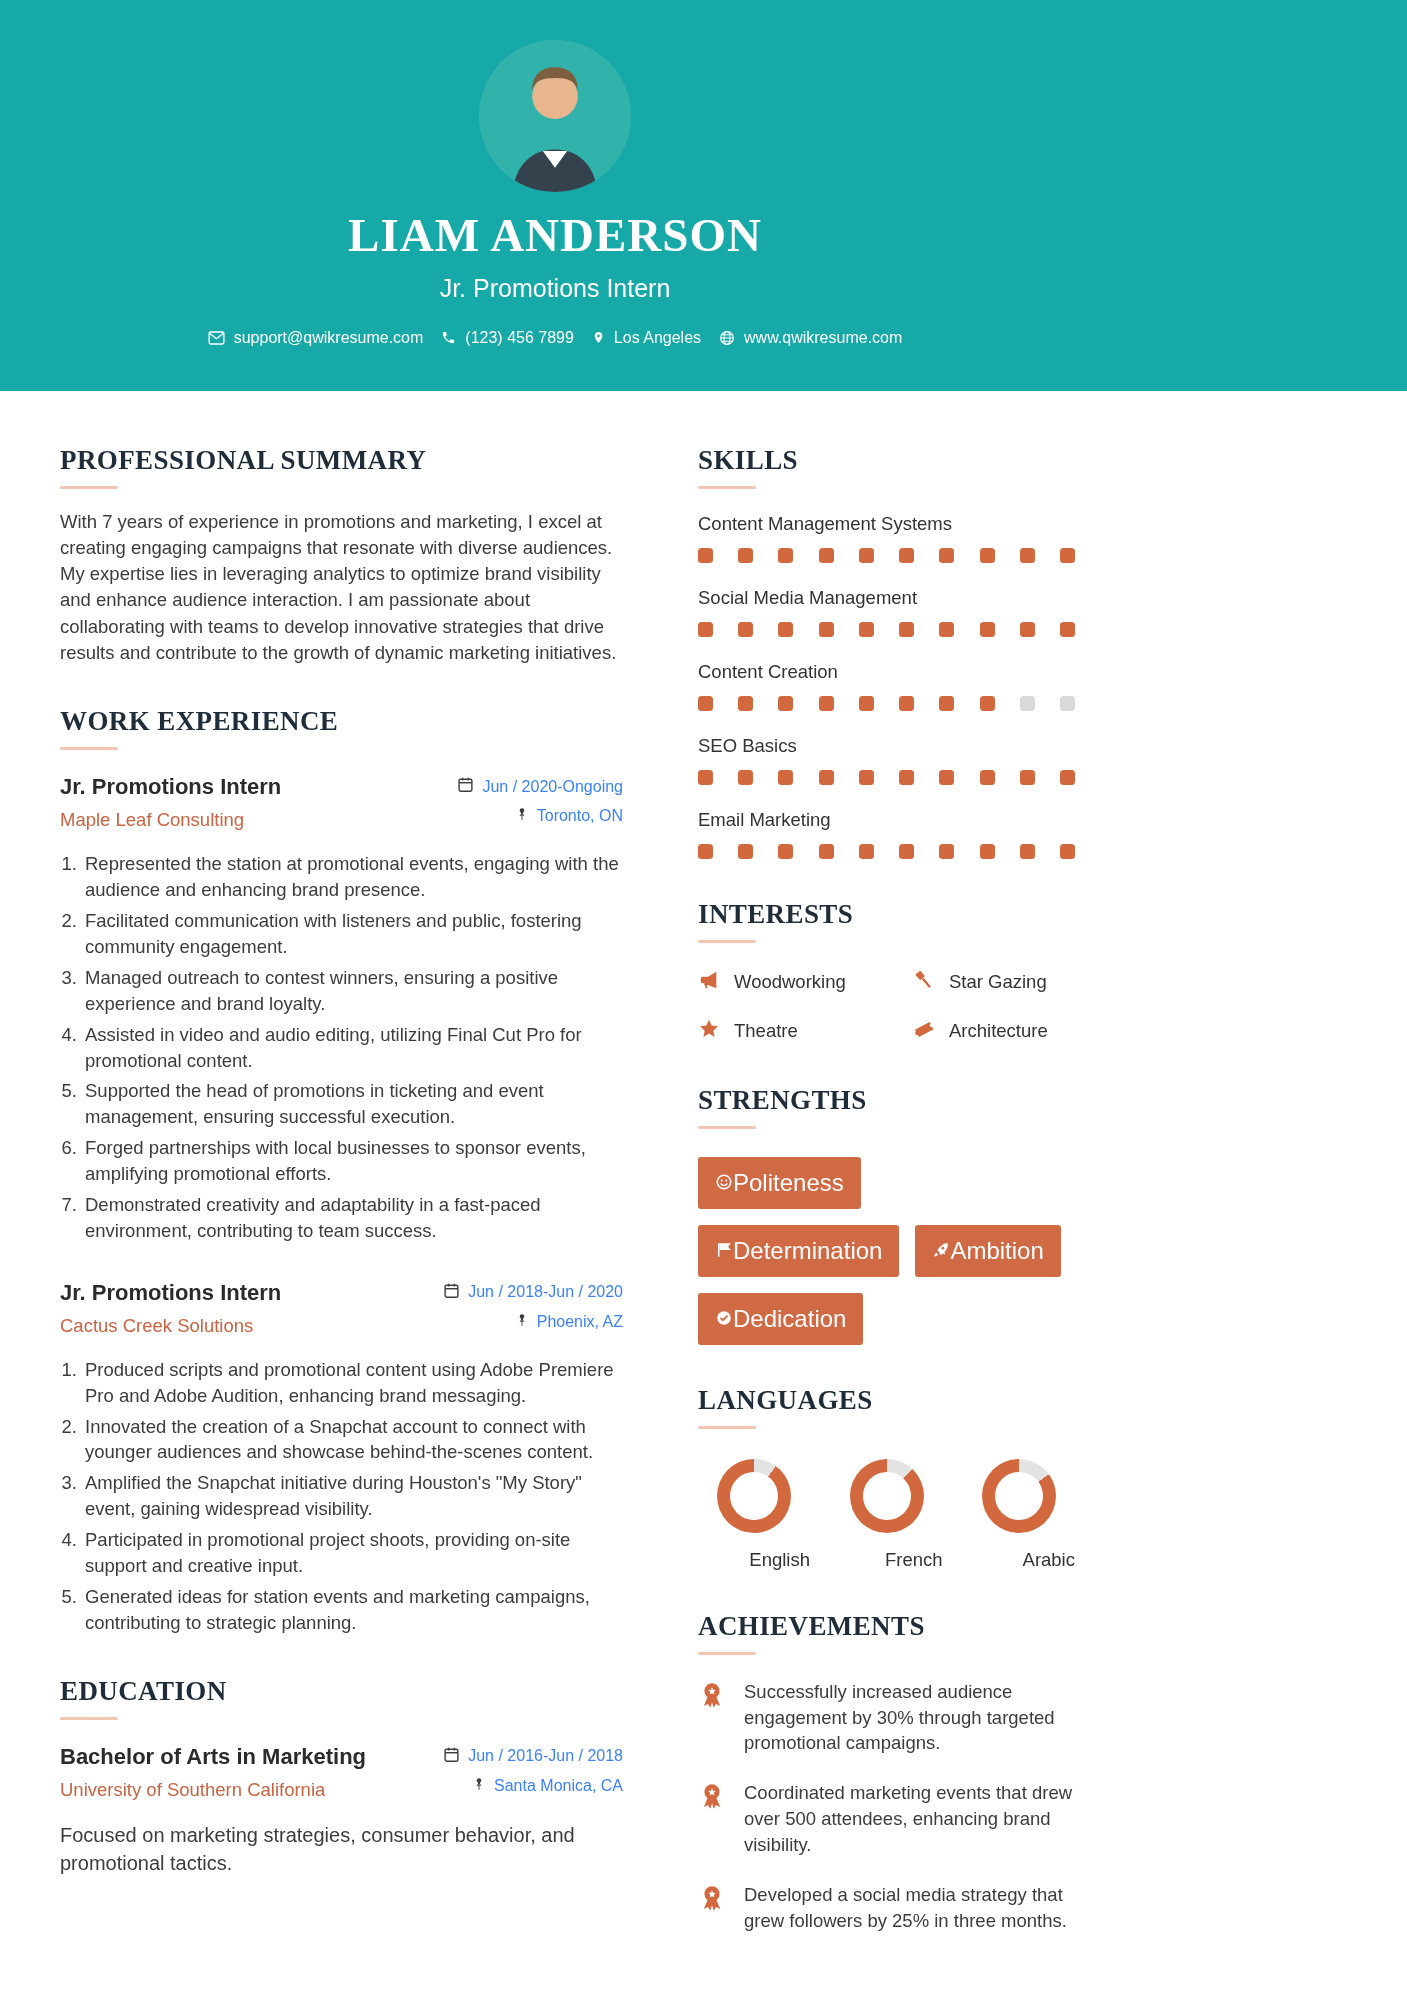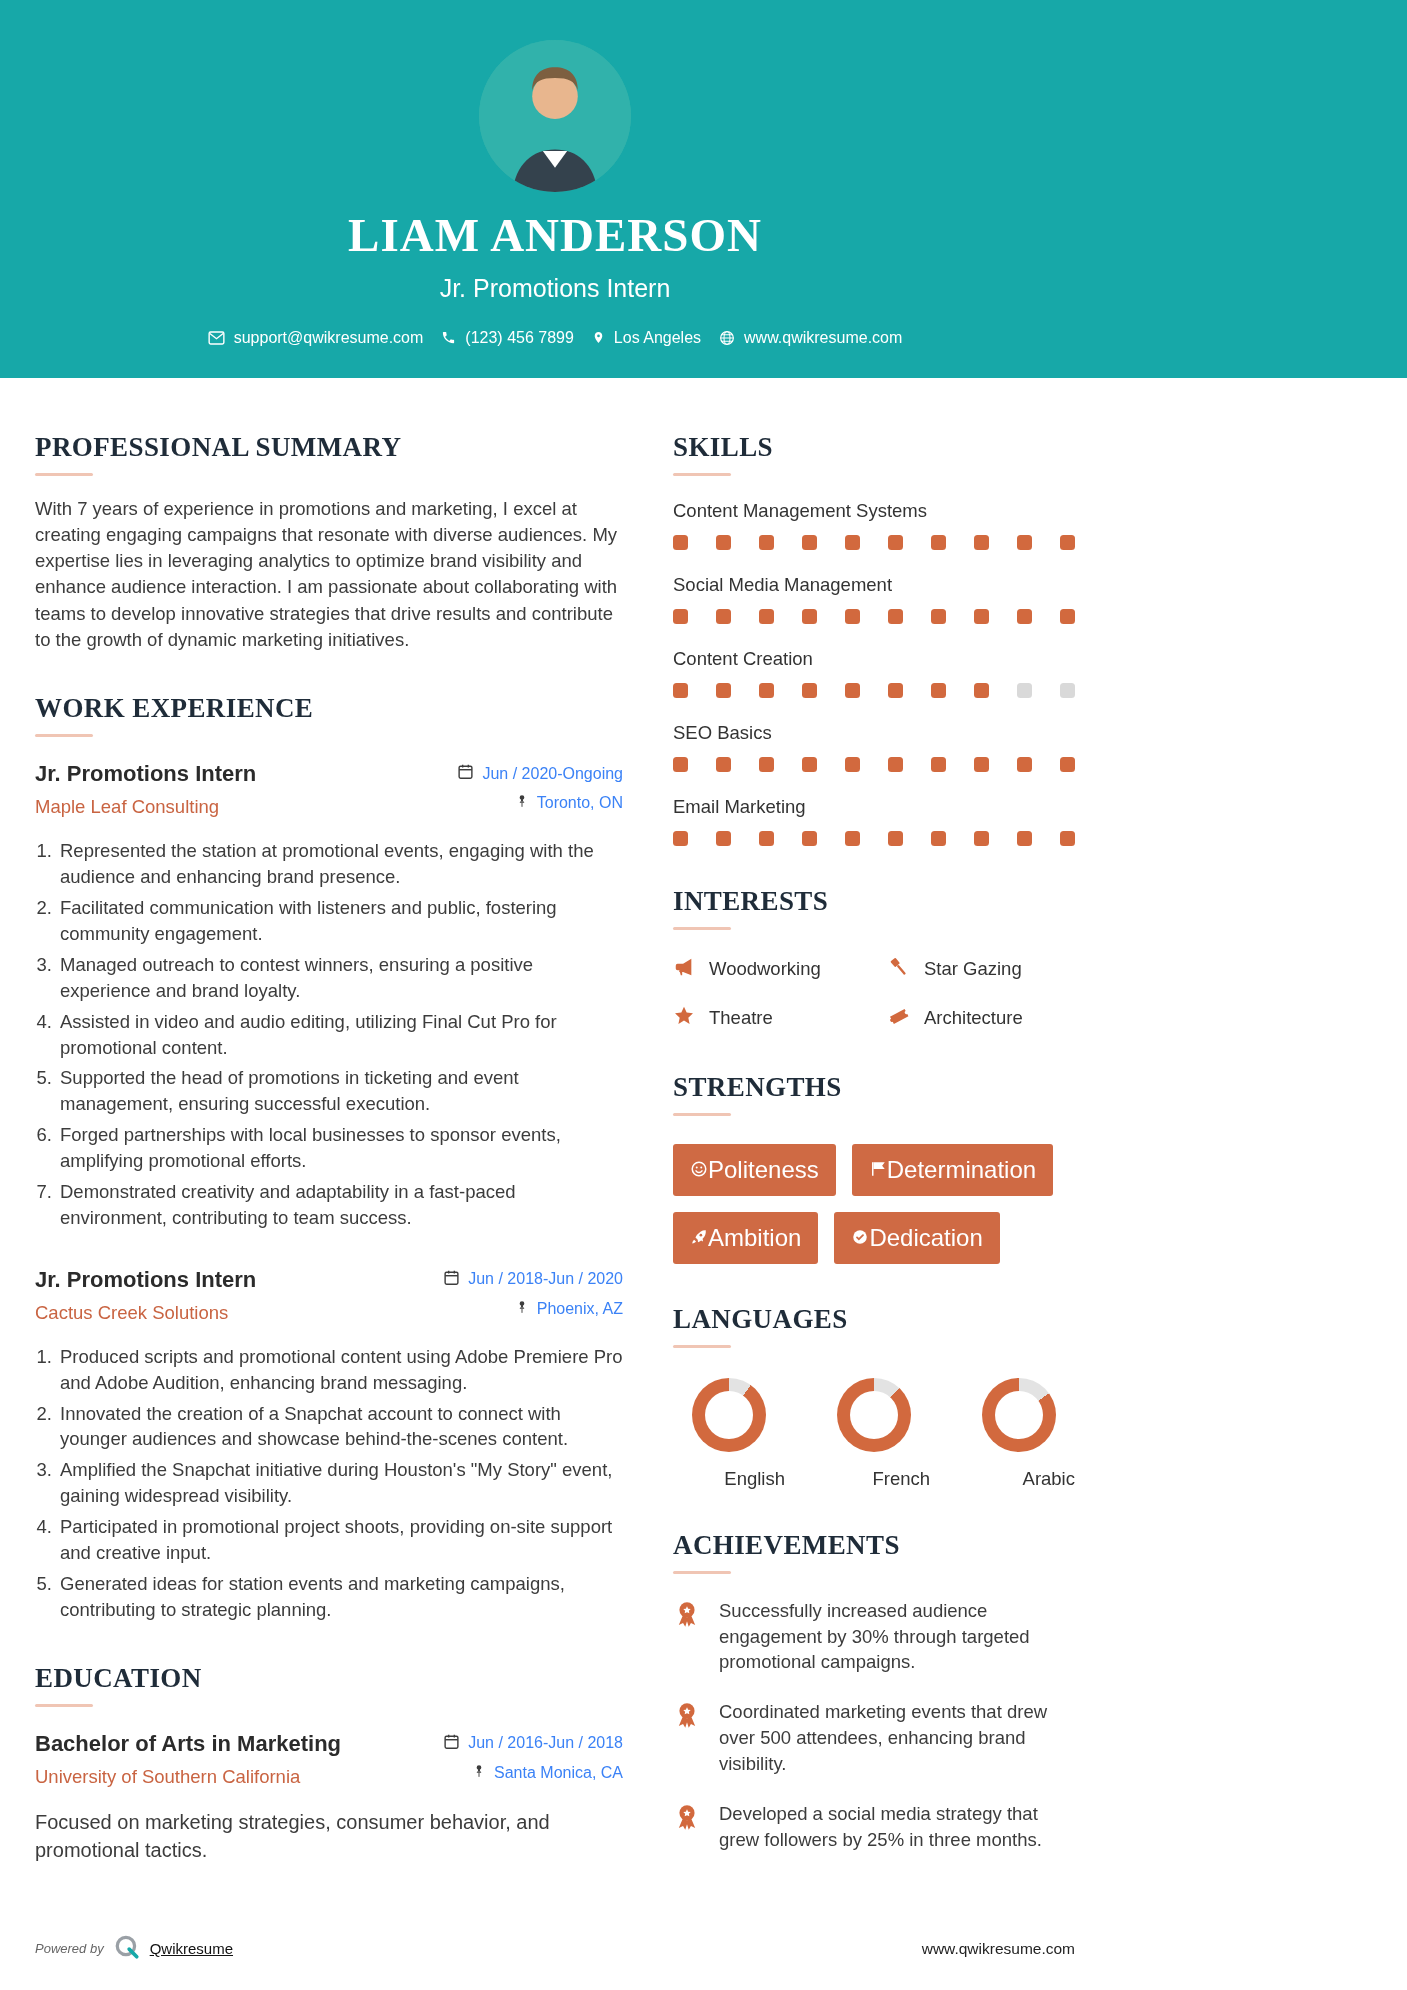--- a/index.html
+++ b/index.html
@@ -4,21 +4,21 @@
 <style>
   * { margin:0; padding:0; box-sizing:border-box; }
   body {
     width:1407px; background:#ffffff;
     font-family:"Liberation Sans","DejaVu Sans",sans-serif;
     color:#3c3c3c;
   }
   .page { width:1407px; min-height:1990px; display:flex; flex-direction:column; background:#fff; }
 
   
-  .header { background:#17a8a8; color:#fff; padding:40px 0 31px; }
+  .header { background:#17a8a8; color:#fff; padding:40px 0 44px; }
   .header-inner { width:1110px; text-align:center; }
   .photo {
     width:152px; height:152px; border-radius:50%; overflow:hidden;
     margin:0 auto 18px; background:#31b2ab;
   }
   .photo svg { display:block; }
   .name {
     font-family:"Liberation Serif","DejaVu Serif",serif;
     font-size:47px; font-weight:700; letter-spacing:1px; line-height:1.1;
   }
@@ -31,21 +31,21 @@
   .cicon { display:flex; align-items:center; }
 
   
   .columns {
     width:1110px; display:flex; gap:50px; align-items:flex-start;
     padding:54px 35px 0; flex:1 0 auto;
   }
   .col-left  { width:588px; flex:none; }
   .col-right { flex:1; min-width:0; }
 
-  .section { margin-bottom:40px; }
+  .section { margin-bottom:40px;margin-left:25px; }
   .section-heading {
     font-family:"Liberation Serif","DejaVu Serif",serif;
     font-size:27px; font-weight:700; color:#1f2c39; letter-spacing:.4px;
   }
   .heading-rule { width:58px; height:3px; background:#f0c5b4; margin-top:10px; border-radius:2px; }
 
   .summary-text { font-size:18.5px; line-height:1.42; margin-top:20px; }
 
   
   .job { margin-top:24px; }

